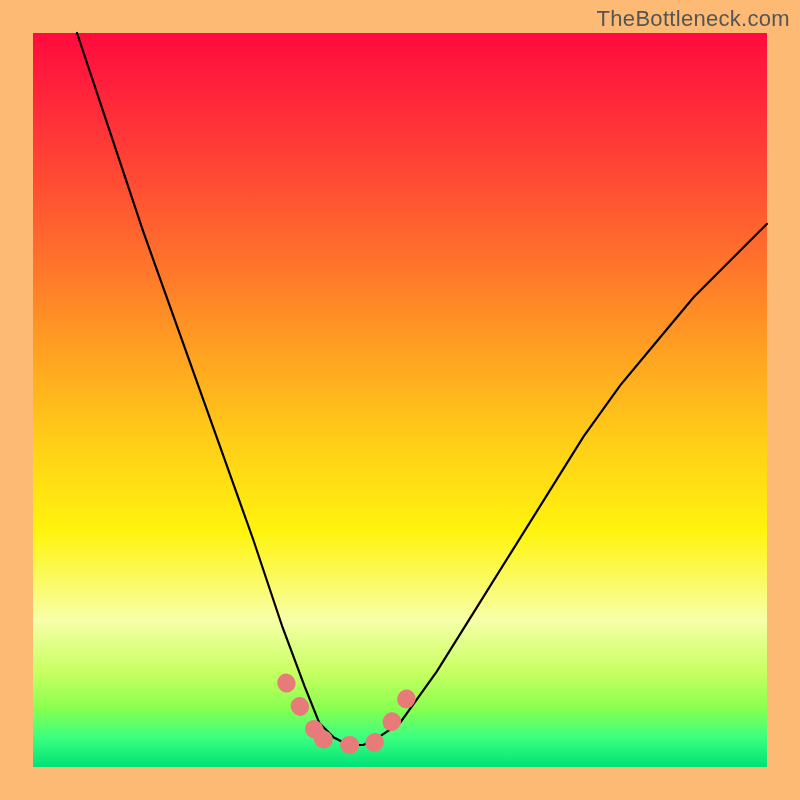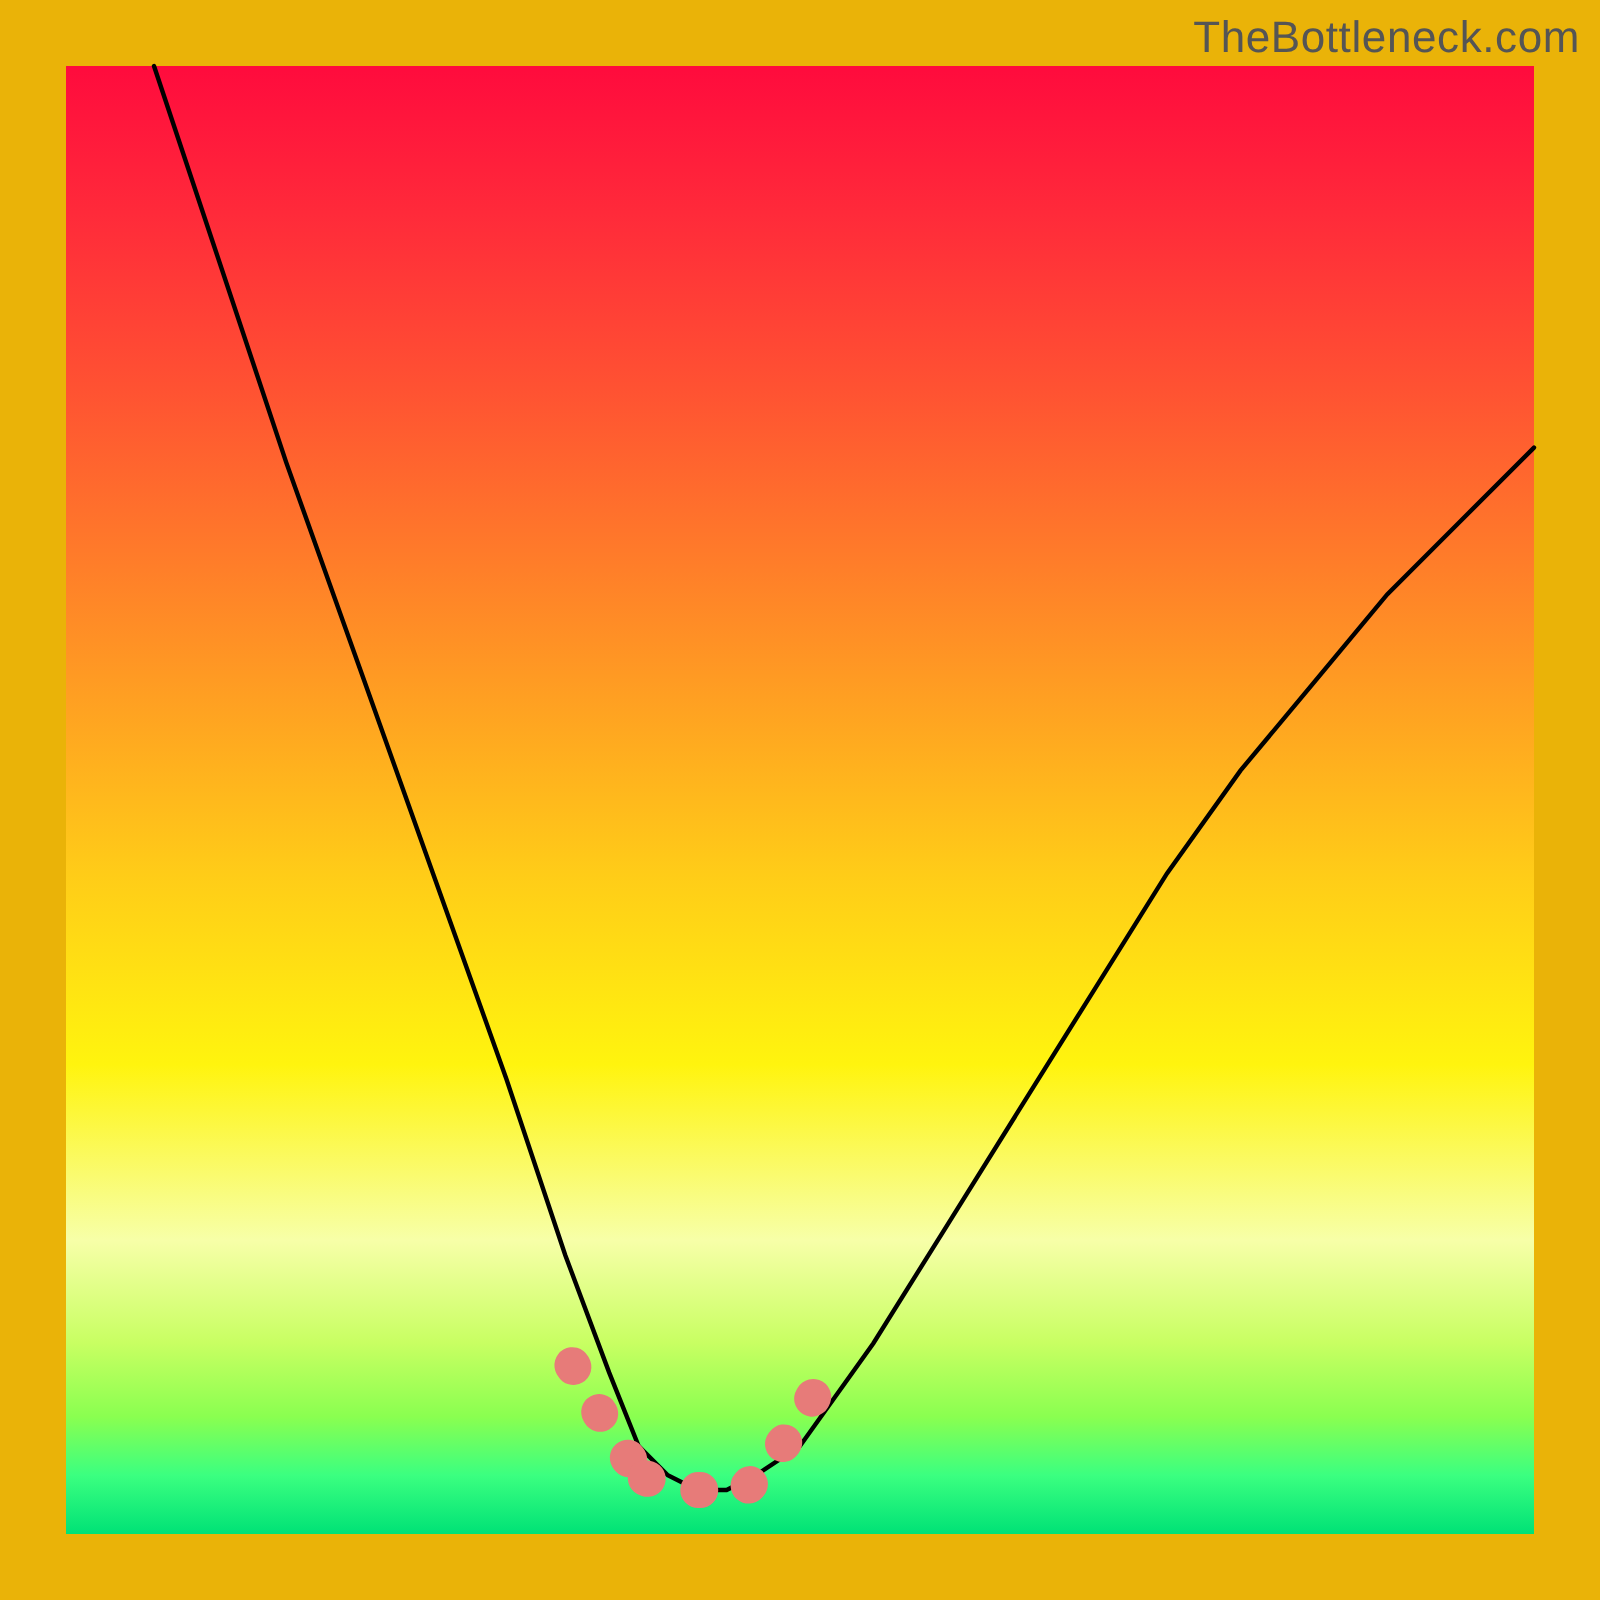--- a/index.html
+++ b/index.html
@@ -10,21 +10,21 @@
     background: #000;
     overflow: hidden;
     font-family: Arial, Helvetica, sans-serif;
   }
   .frame {
     position: absolute;
     left: 0;
     top: 0;
     width: 800px;
     height: 800px;
-    background: #eab308;
+    background: #fdba74;
   }
   .plot-area {
     position: absolute;
     left: 33px;
     top: 33px;
     width: 734px;
     height: 734px;
     
     background: linear-gradient(
       to bottom,

